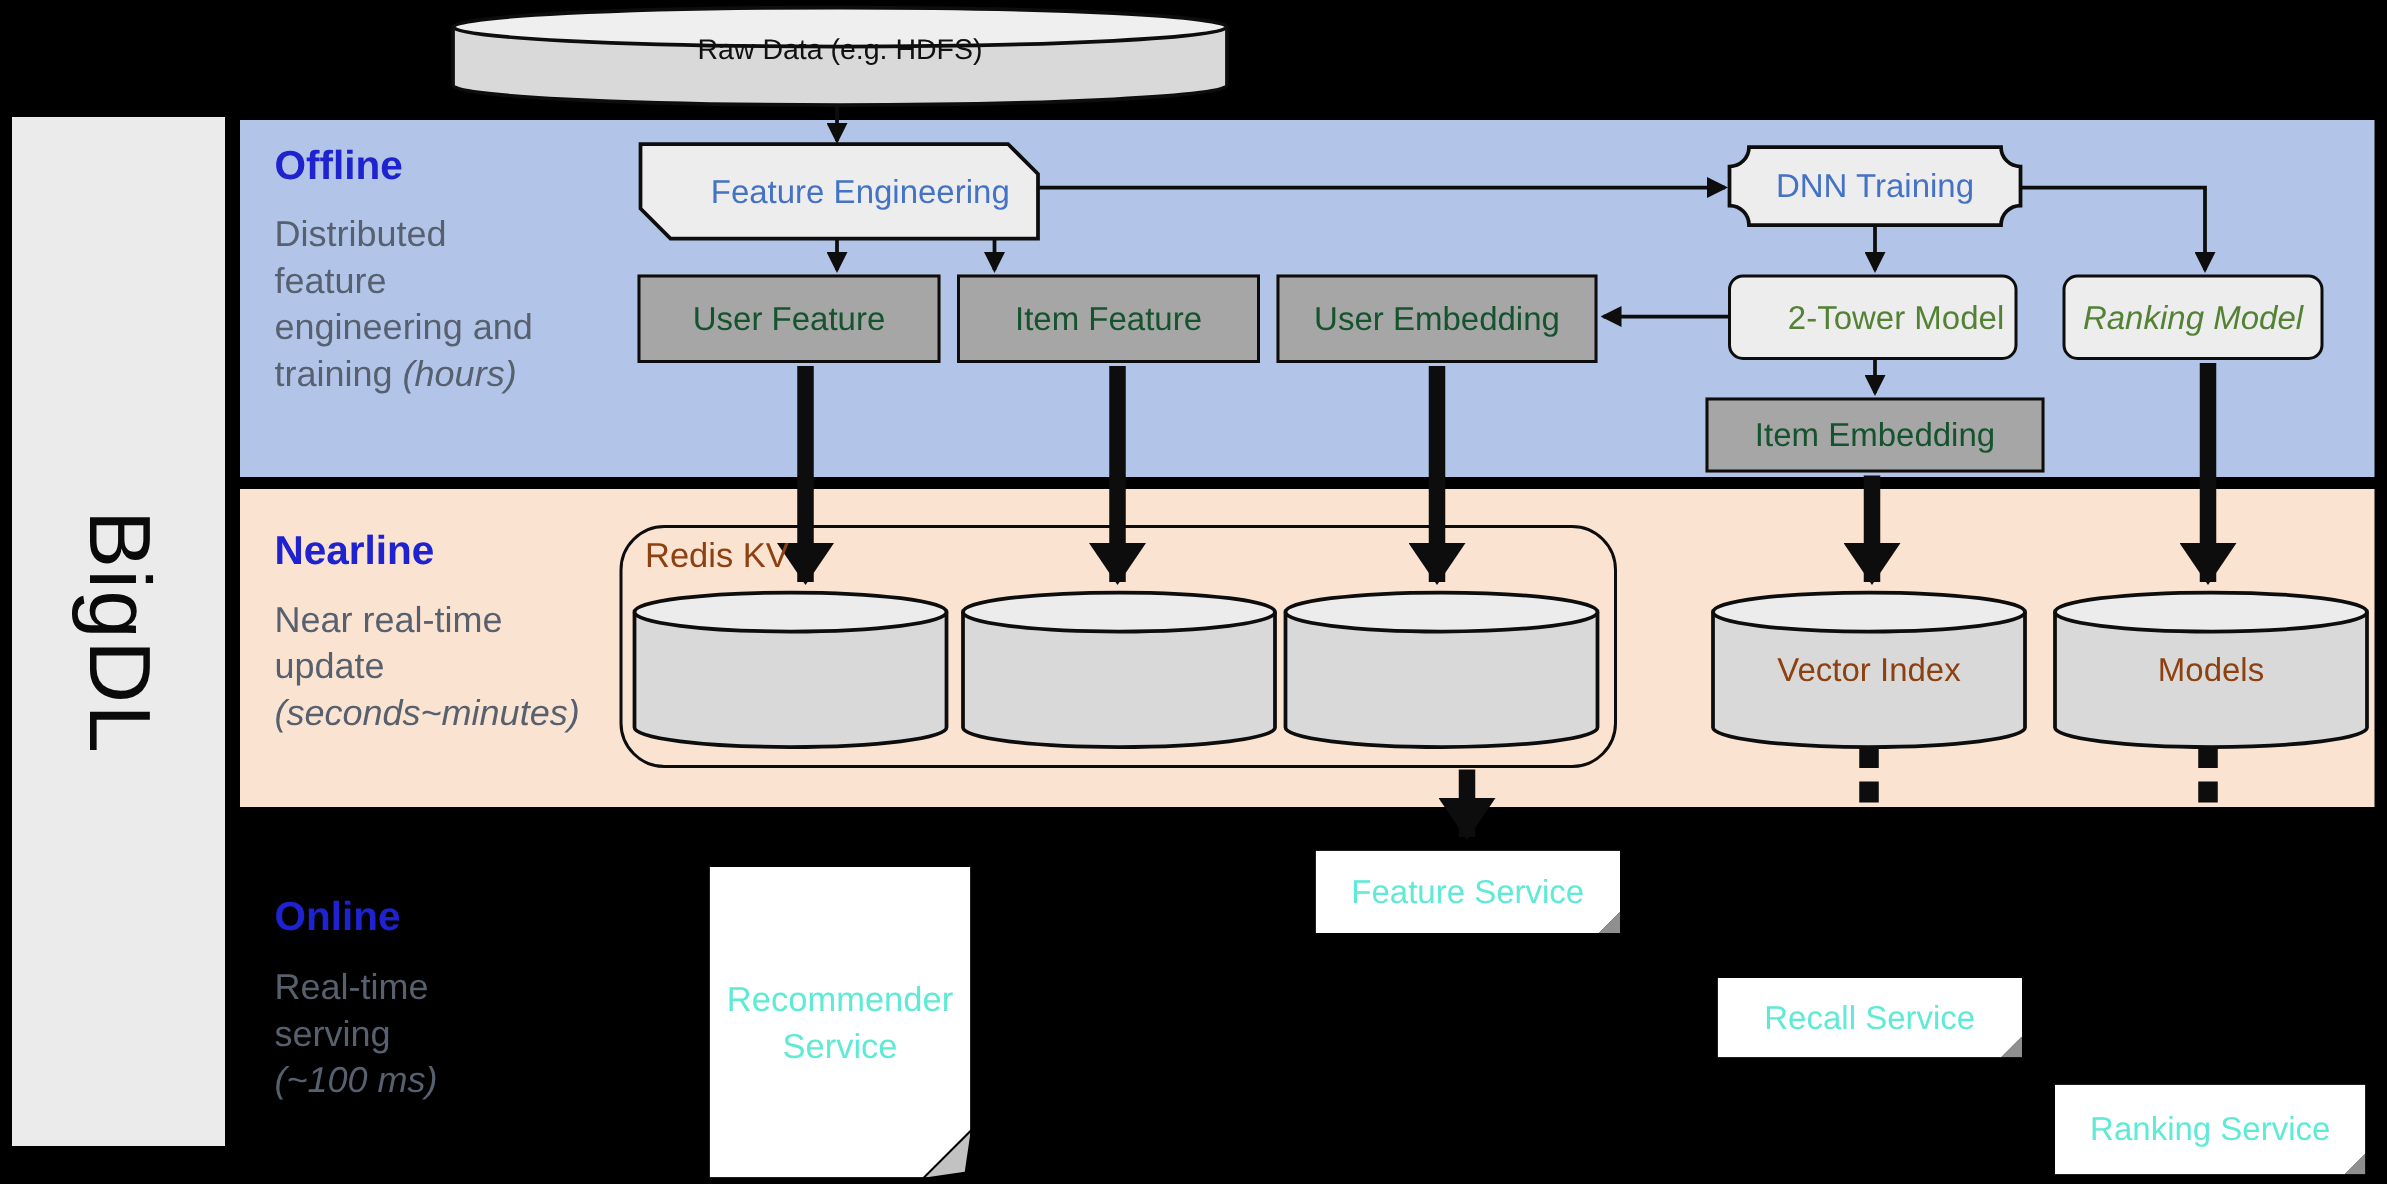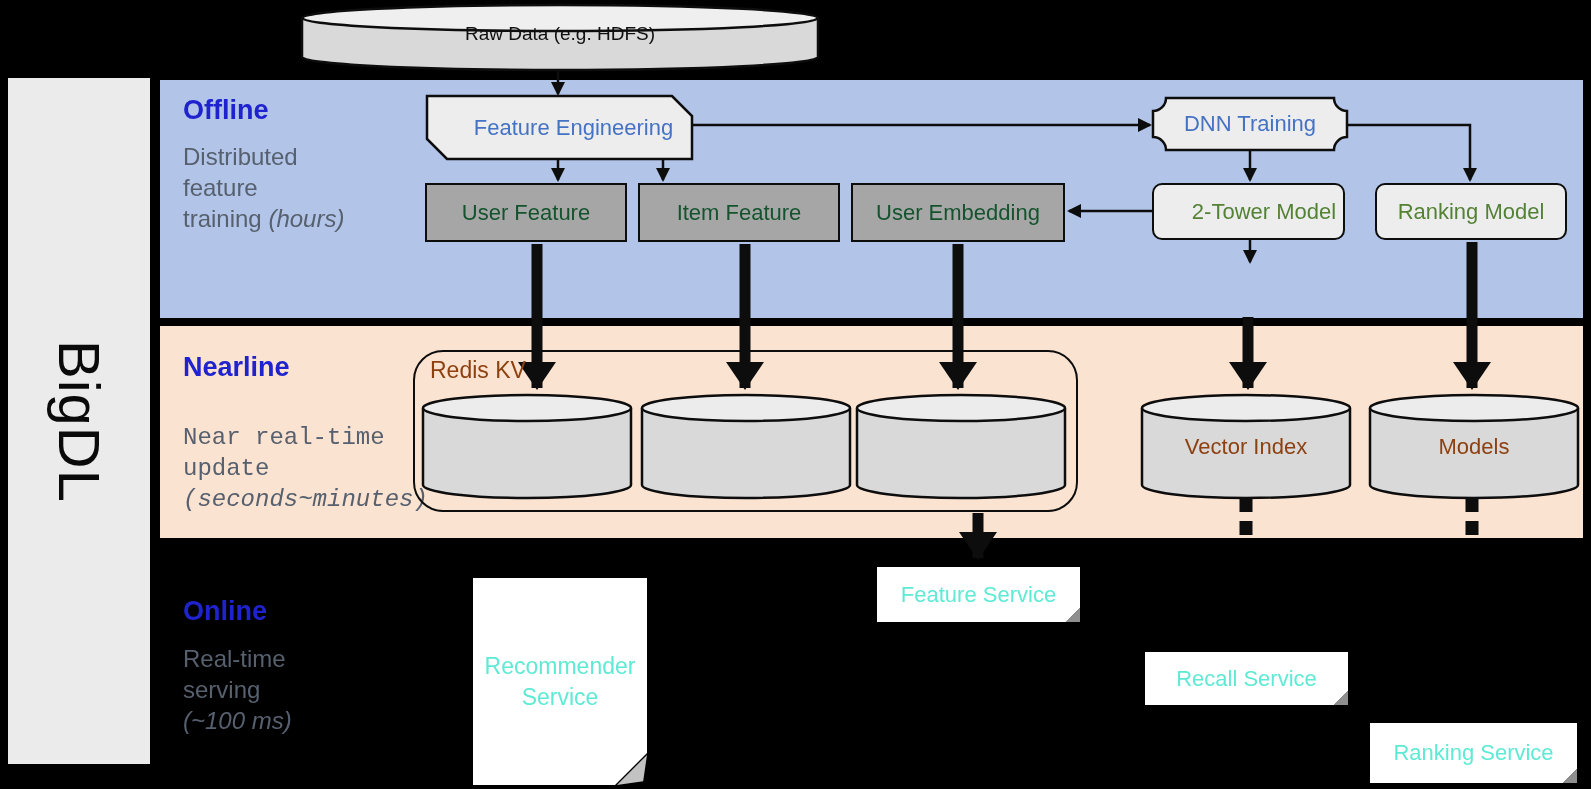--- a/index.html
+++ b/index.html
@@ -55,25 +55,26 @@
     </div>
   </div>
 
   <div class="abs band-offline"></div>
   <div class="abs band-nearline"></div>
 
   <div class="abs sec-title" style="left:183px;top:95px;">Offline</div>
   <div class="abs sec-sub" style="left:183px;top:141px;">
       <div>Distributed</div>
       <div>feature</div>
+      <div>engineering and</div>
       <div>training <i>(hours)</i></div>
     </div>
 
   <div class="abs sec-title" style="left:183px;top:352px;">Nearline</div>
-  <div class="abs sec-sub" style="left:183px;top:422px;font-family:Liberation Mono, monospace;">
+  <div class="abs sec-sub" style="left:183px;top:398px;">
       <div>Near real-time</div>
       <div>update</div>
       <div><i>(seconds~minutes)</i></div>
     </div>
 
   <div class="abs sec-title" style="left:183px;top:596px;">Online</div>
   <div class="abs sec-sub" style="left:183px;top:643px;">
       <div>Real-time</div>
       <div>serving</div>
       <div><i>(~100 ms)</i></div>
@@ -83,25 +84,28 @@
 
   <div class="abs node graybox center" style="left:425px;top:183px;width:202px;height:59px;">
       <span class="label">User Feature</span>
     </div>
   <div class="abs node graybox center" style="left:638px;top:183px;width:202px;height:59px;">
       <span class="label">Item Feature</span>
     </div>
   <div class="abs node graybox center" style="left:851px;top:183px;width:214px;height:59px;">
       <span class="label">User Embedding</span>
     </div>
+  <div class="abs node graybox center" style="left:1137px;top:265px;width:226px;height:50px;">
+      <span class="label">Item Embedding</span>
+    </div>
 
   <div class="abs node litebox green center" style="left:1152px;top:183px;width:193px;height:57px;padding-left:31px;">
       <span class="label">2-Tower Model</span>
     </div>
-  <div class="abs node litebox green center" style="left:1375px;top:183px;width:192px;height:57px;">
+  <div class="abs node litebox green center" style="left:1375px;top:183px;width:174px;height:57px;font-style:italic;">
       <span class="label">Ranking Model</span>
     </div>
 
   <svg class="overlay" width="1591" height="789" viewBox="0 0 1591 789">
     <defs>
       <marker id="thin" markerUnits="userSpaceOnUse" markerWidth="14" markerHeight="14" refX="12" refY="7" orient="auto">
         <path d="M0,0 L14,7 L0,14 Z" fill="#0d0d0d"></path>
       </marker>
       <marker id="thick" markerUnits="userSpaceOnUse" markerWidth="28" markerHeight="38" refX="26" refY="19" orient="auto">
         <path d="M0,0 L28,19 L0,38 Z" fill="#0d0d0d"></path>

